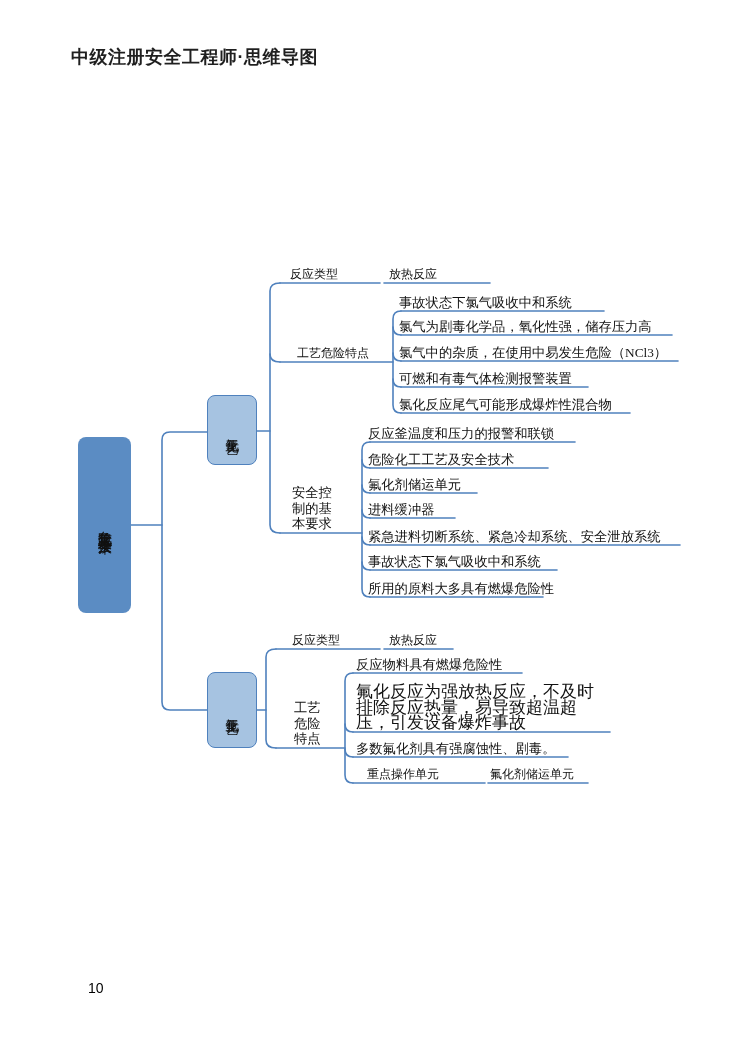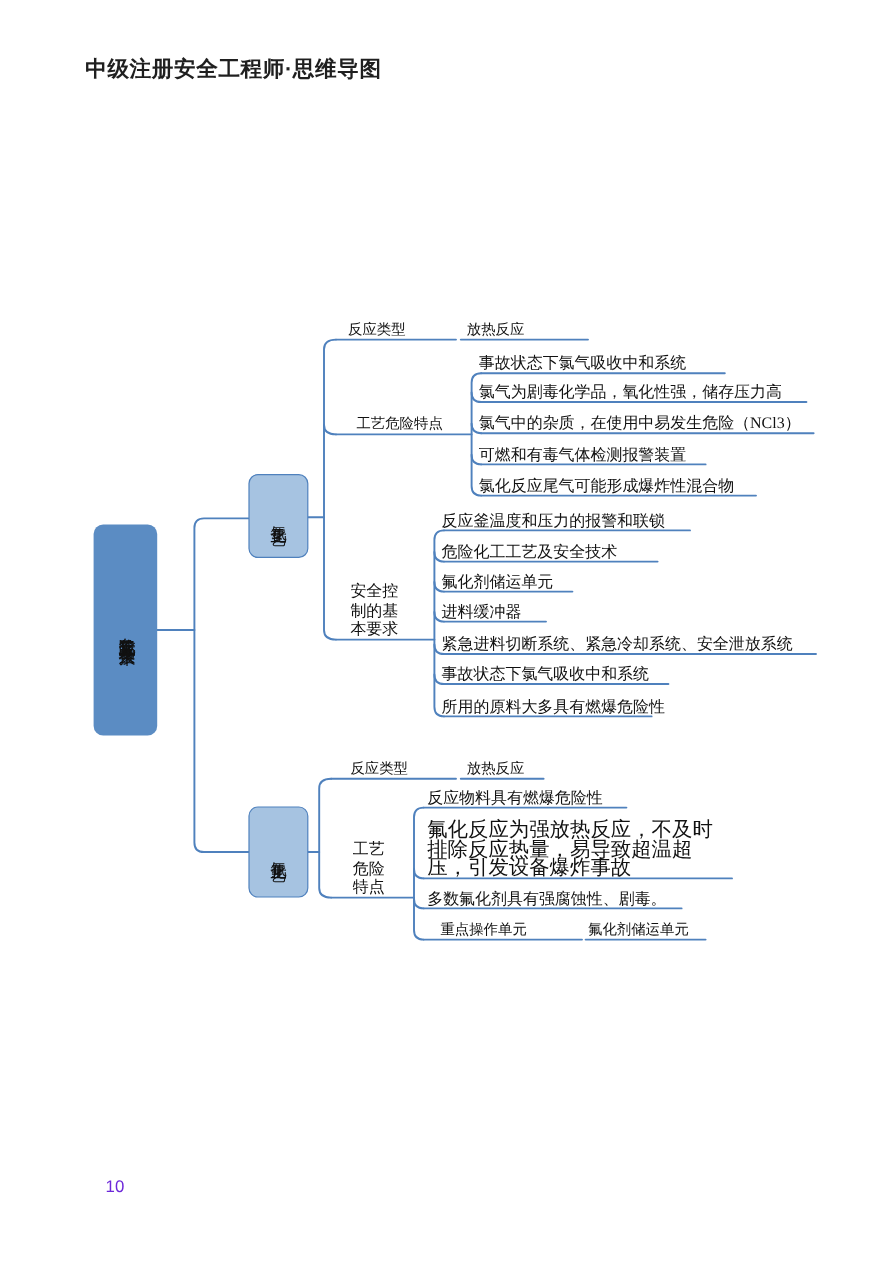--- a/index.html
+++ b/index.html
@@ -7,21 +7,21 @@
     --child-border:#4f81bd; --text:#111111; --header:#1f1f1f;
   }
   *{margin:0;padding:0;box-sizing:border-box;}
   html,body{width:743px;height:1052px;}
   body{background:#ffffff;position:relative;overflow:hidden;
        font-family:"Liberation Serif","DejaVu Serif",serif;color:var(--text);}
   .abs{position:absolute;}
   .hdr{font-family:"Liberation Sans","DejaVu Sans",sans-serif;font-weight:bold;
        font-size:18px;color:var(--header);letter-spacing:.5px;}
   .pagenum{font-family:"Liberation Sans","DejaVu Sans",sans-serif;
-       font-size:14px;color:#6d28d9;}
+       font-size:14px;color:#000000;}
   svg.wires{position:absolute;left:0;top:0;width:743px;height:1052px;}
   svg.wires path{fill:none;stroke:var(--line);stroke-width:1.6;stroke-linecap:round;}
   .vbox{display:flex;align-items:center;justify-content:center;
         writing-mode:vertical-rl;text-orientation:upright;
         border-radius:8px;font-size:14px;line-height:1;letter-spacing:1px;}
   .vbox.root{background:var(--root-fill);}
   .vbox.child{background:var(--child-fill);border:1.5px solid var(--child-border);font-size:13.5px;}
   .lbl{font-size:12px;line-height:15.5px;white-space:nowrap;text-align:right;}
   .lblwrap{font-size:13.3px;line-height:15.5px;white-space:normal;word-break:break-all;}
   .item{font-size:13.3px;line-height:15.5px;white-space:nowrap;}

